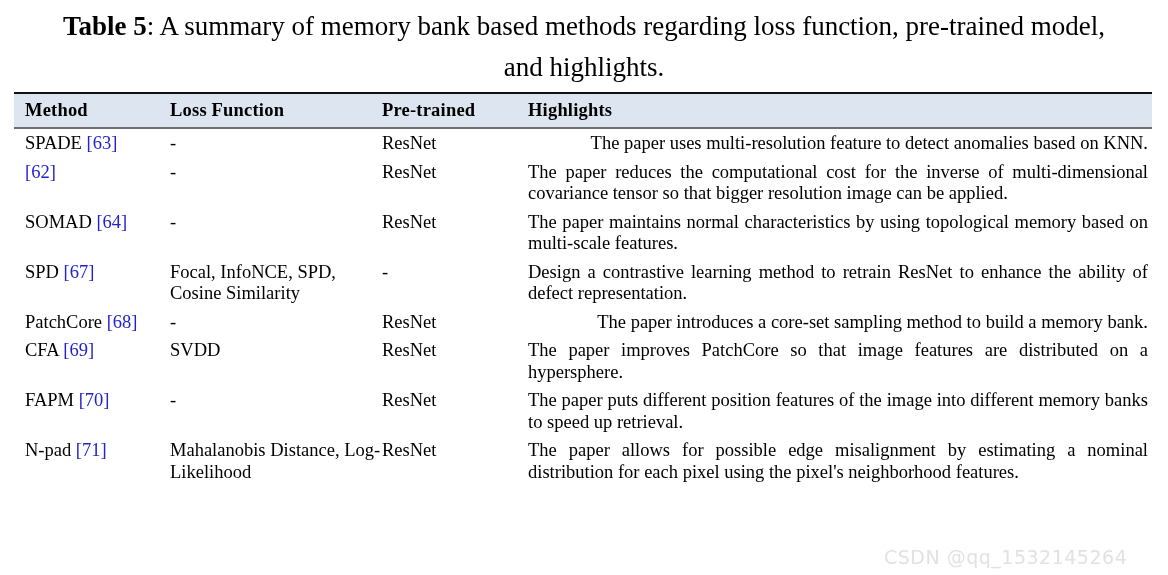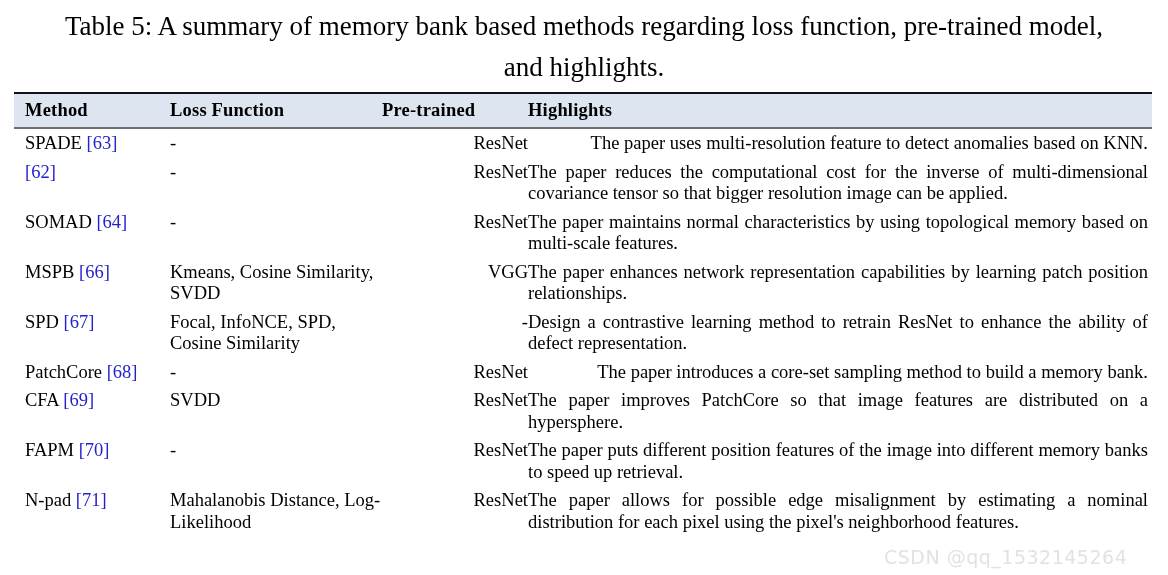--- a/index.html
+++ b/index.html
@@ -21,21 +21,21 @@
     position: absolute;
     left: 62px;
     top: 6px;
     width: 1044px;
     text-align: center;
     font-size: 27px;
     line-height: 41px;
     color: #000;
   }
   .caption .cap-label {
-    font-weight: normal;
+    font-weight: bold;
   }
 
   
   .table-wrap {
     position: absolute;
     left: 14px;
     top: 92px;
     width: 1138px;
   }
   .rule-top {
@@ -75,21 +75,21 @@
   .pad-l { padding-left: 11px !important; }
 
   tbody td {
     font-size: 18.5px;
     line-height: 21.5px;
     vertical-align: top;
     padding: 4px 0 3px 0;
   }
   tbody td.col-method { padding-left: 11px; white-space: nowrap; }
   tbody td.col-loss   { padding-left: 0px; }
-  tbody td.col-pre    { padding-left: 0px; text-align: right; }
+  tbody td.col-pre    { padding-left: 0px; }
   tbody td.col-high   { padding-left: 0px; padding-right: 4px; text-align: justify; text-justify: inter-word; }
   tbody td.col-high.nojust { text-align: right; }
 
   .cite {
     color: #2222cc;
   }
 
   
   .watermark {
     position: absolute;
@@ -154,26 +154,20 @@
           <td class="col-pre">ResNet</td>
           <td class="col-high">The paper reduces the computational cost for the inverse of multi-dimensional covariance tensor so that bigger resolution image can be applied.</td>
         </tr>
         <tr>
           <td class="col-method"><span>SOMAD </span><span class="cite">[64]</span></td>
           <td class="col-loss">-</td>
           <td class="col-pre">ResNet</td>
           <td class="col-high">The paper maintains normal characteristics by using topological memory based on multi-scale features.</td>
         </tr>
         <tr>
-          <td class="col-method"><span>MSPB </span><span class="cite">[66]</span></td>
-          <td class="col-loss">Kmeans, Cosine Similarity, SVDD</td>
-          <td class="col-pre">VGG</td>
-          <td class="col-high">The paper enhances network representation capabilities by learning patch position relationships.</td>
-        </tr>
-        <tr>
           <td class="col-method"><span>SPD </span><span class="cite">[67]</span></td>
           <td class="col-loss">Focal, InfoNCE, SPD, Cosine Similarity</td>
           <td class="col-pre">-</td>
           <td class="col-high">Design a contrastive learning method to retrain ResNet to enhance the ability of defect representation.</td>
         </tr>
         <tr>
           <td class="col-method"><span>PatchCore </span><span class="cite">[68]</span></td>
           <td class="col-loss">-</td>
           <td class="col-pre">ResNet</td>
           <td class="col-high nojust">The paper introduces a core-set sampling method to build a memory bank.</td>

